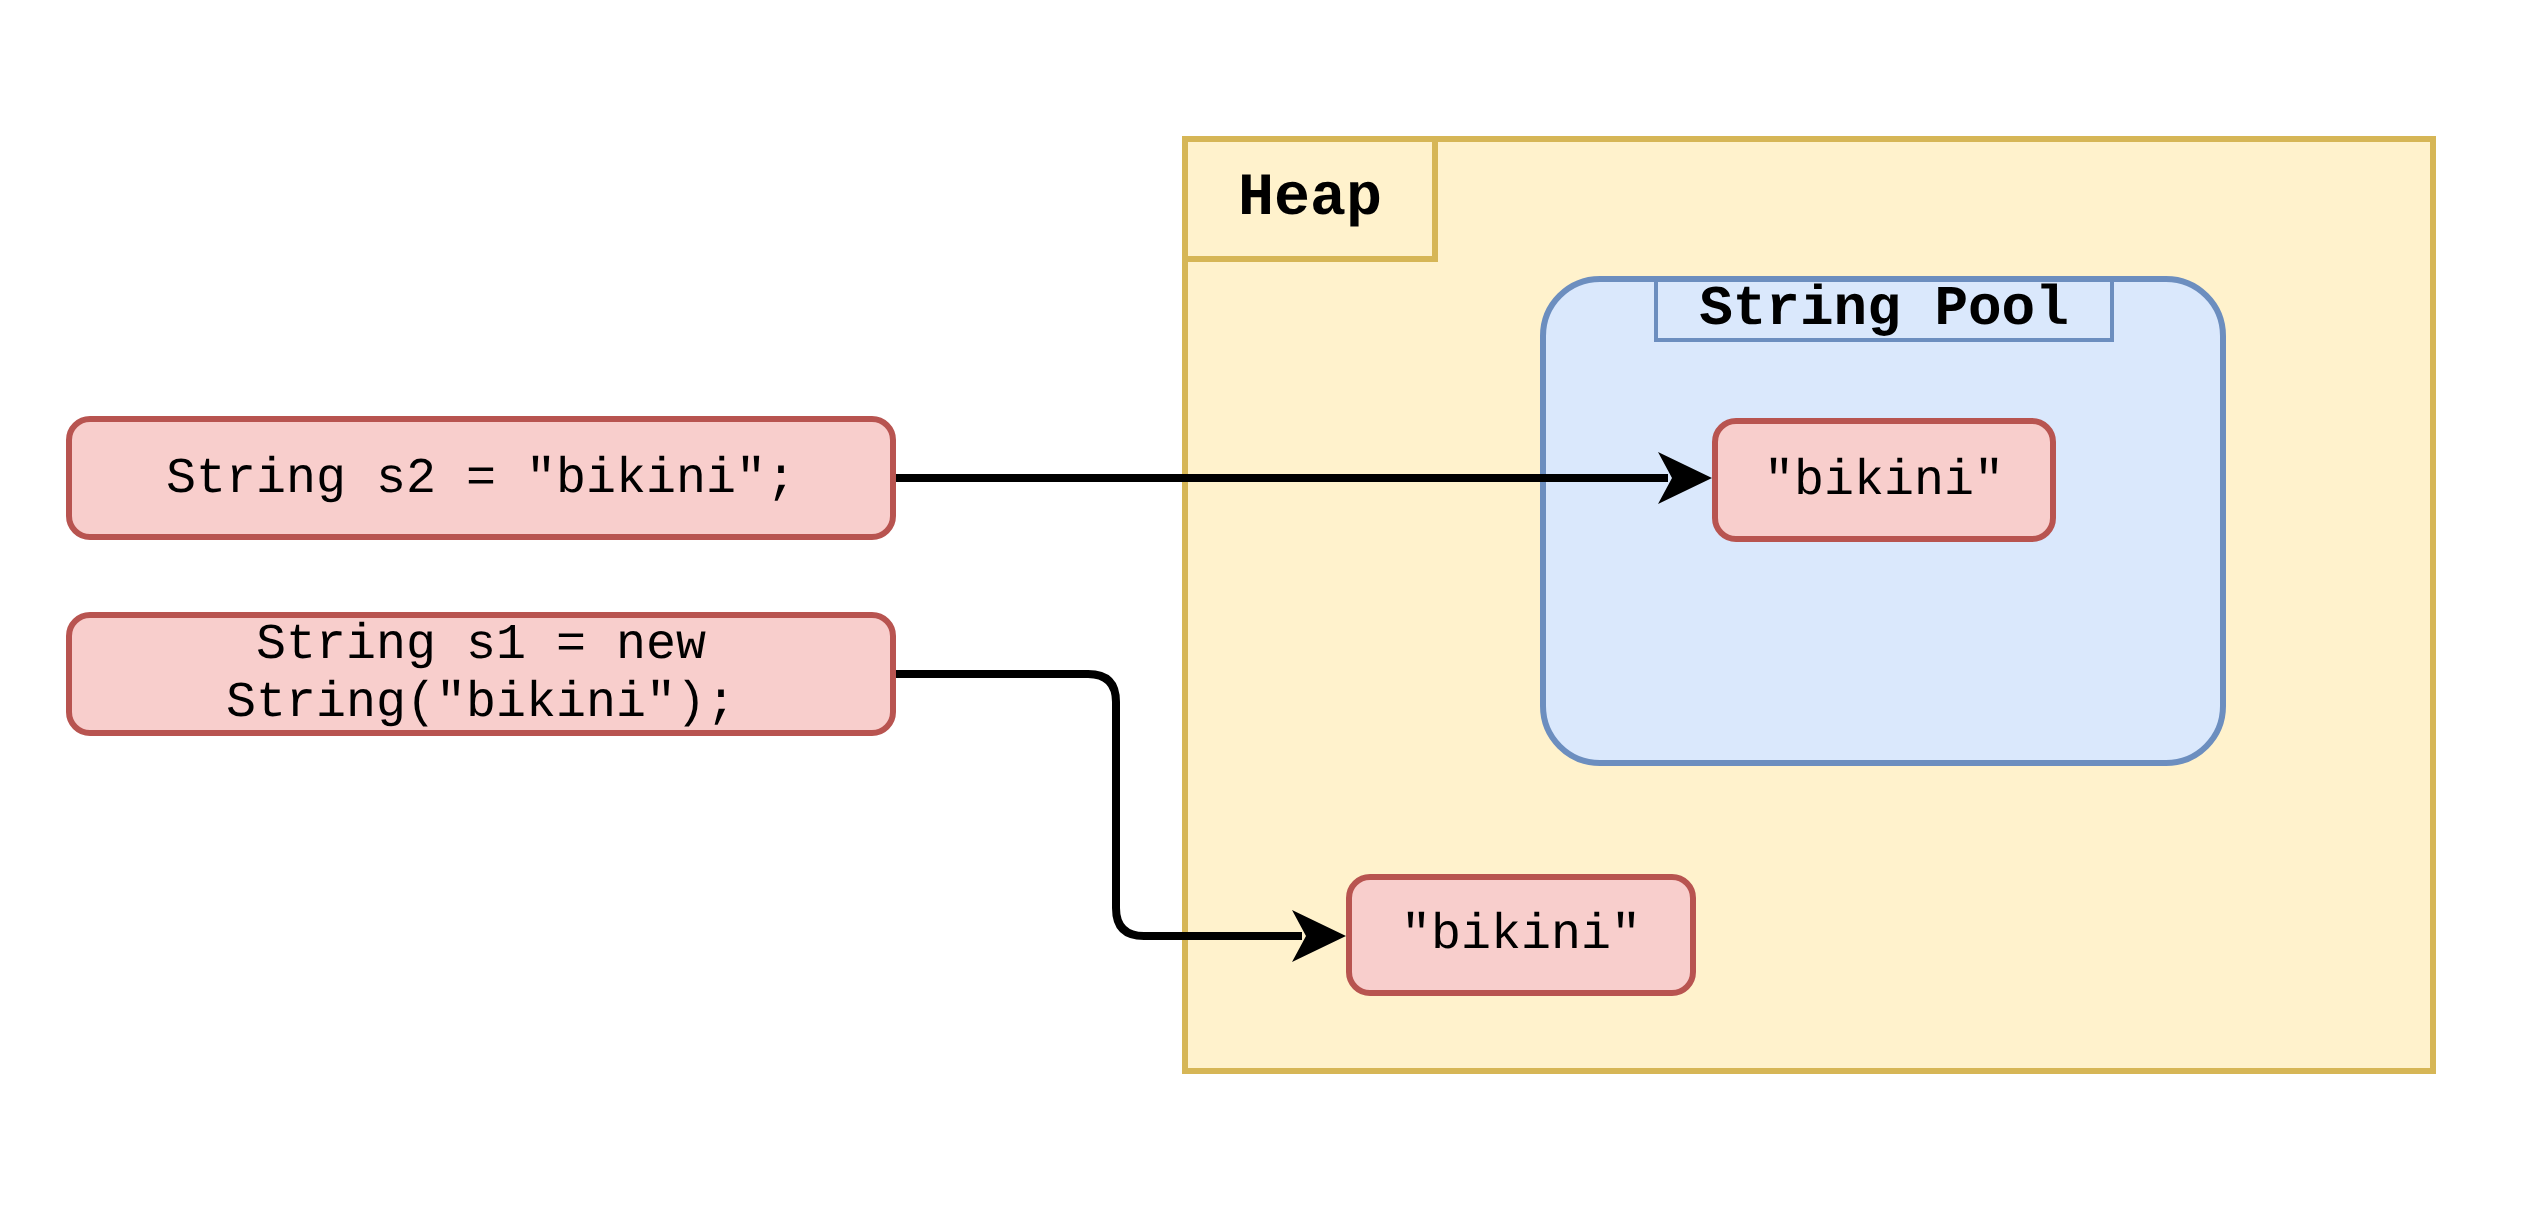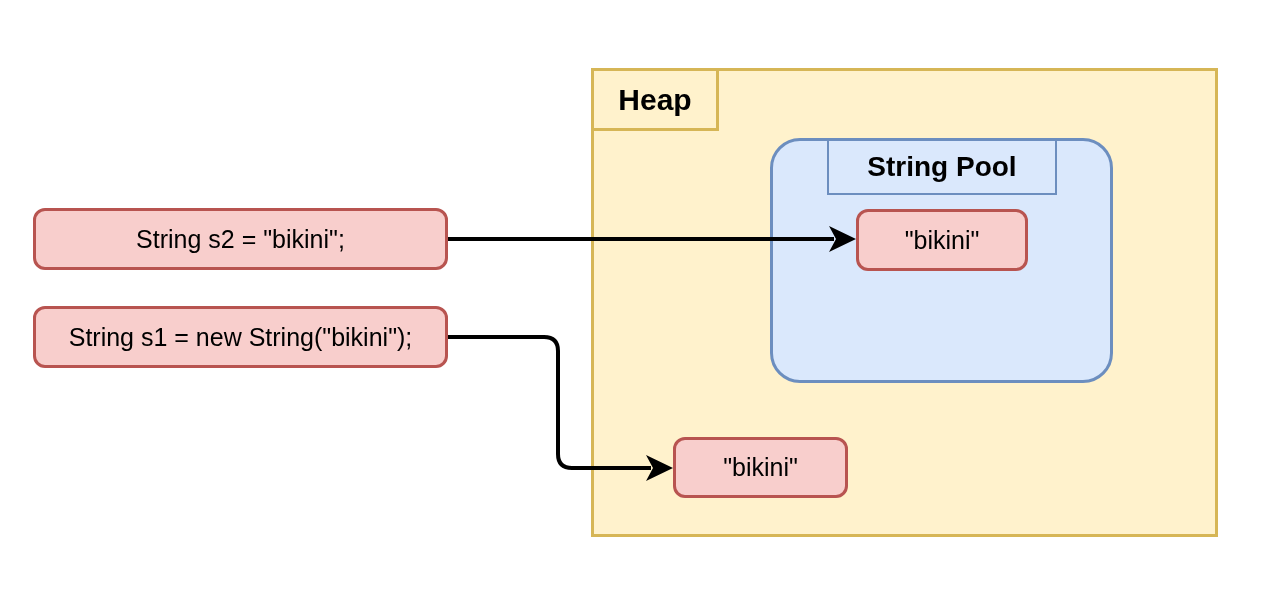--- a/index.html
+++ b/index.html
@@ -25,41 +25,42 @@
     height: 608px;
     background: var(--canvas);
     overflow: hidden;
   }
   .box {
     position: absolute;
     display: flex;
     align-items: center;
     justify-content: center;
     text-align: center;
+    font-family: Liberation Mono, monospace;
   }
   .heap {
     left: 591px; top: 68px; width: 627px; height: 469px;
     background: var(--heap-fill);
     border: 3px solid var(--heap-stroke);
   }
   .heap-label {
     left: 591px; top: 68px; width: 128px; height: 63px;
     background: var(--heap-fill);
     border: 3px solid var(--heap-stroke);
     font-weight: bold;
     font-size: 30px;
   }
   .pool {
     left: 770px; top: 138px; width: 343px; height: 245px;
     background: var(--pool-fill);
     border: 3px solid var(--pool-stroke);
     border-radius: 30px;
   }
   .pool-label {
-    left: 827px; top: 139px; width: 230px; height: 56px;
+    left: 827px; top: 139px; width: 230px; height: 32px;
     background: var(--pool-fill);
     border: 2px solid var(--pool-stroke);
     font-weight: bold;
     font-size: 28px;
   }
   .cell {
     background: var(--cell-fill);
     border: 3px solid var(--cell-stroke);
     border-radius: 12px;
     font-size: 25px;

